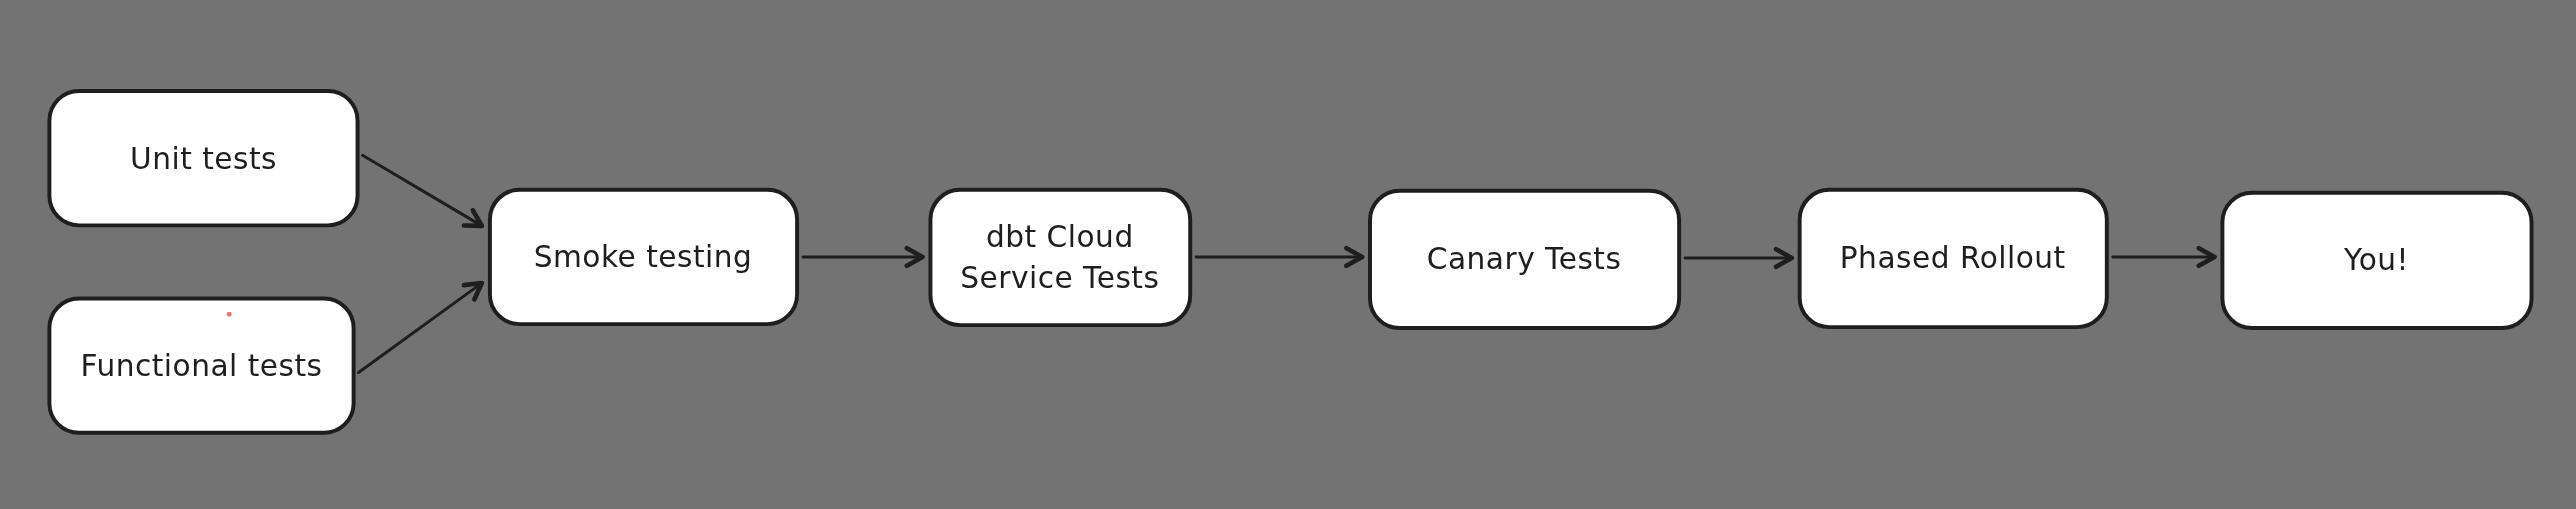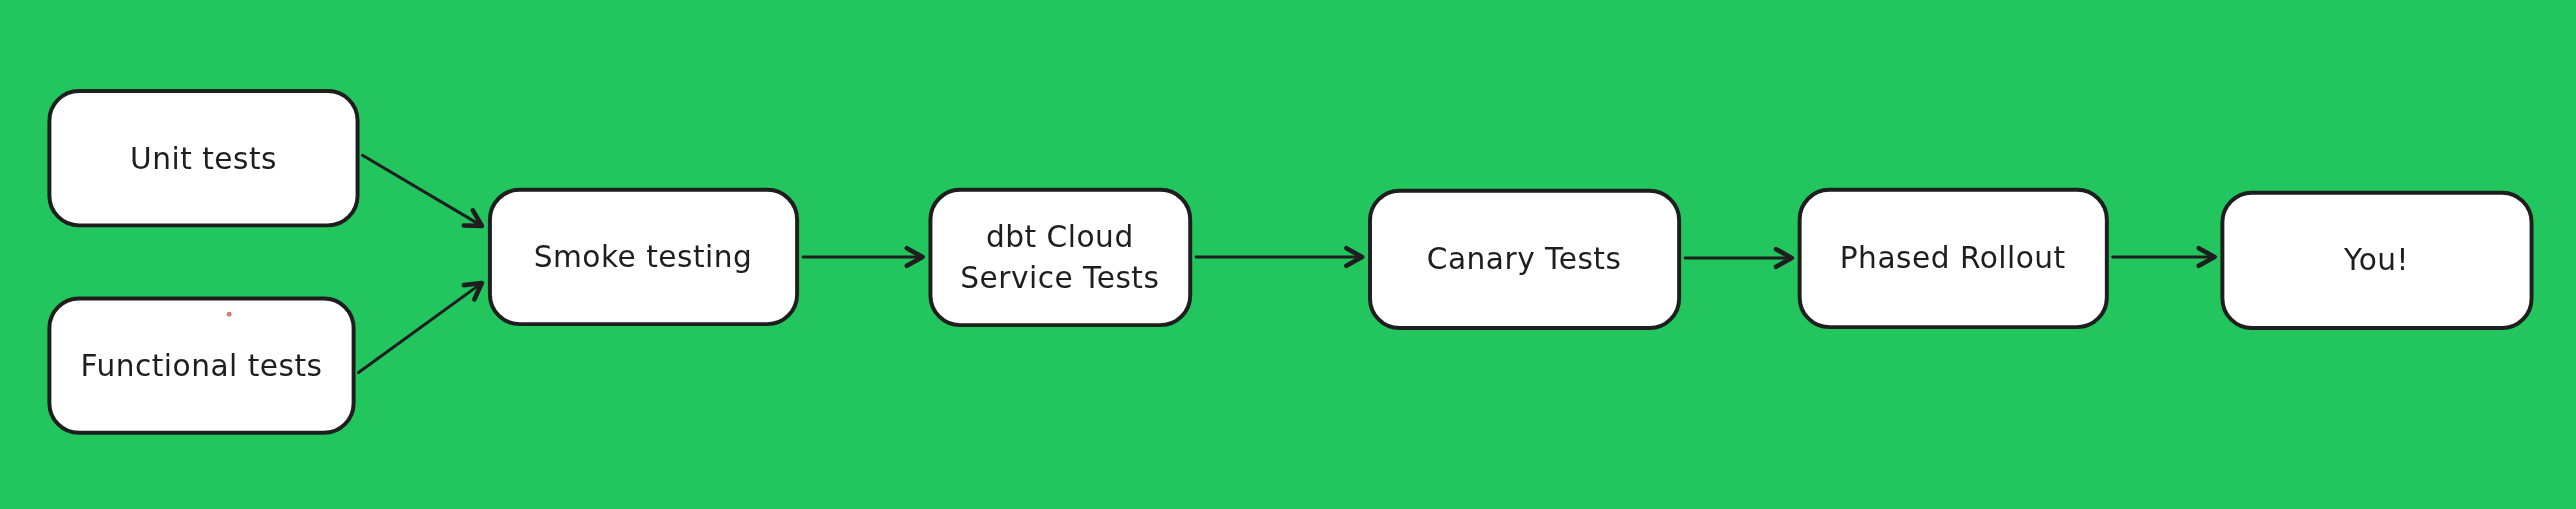--- a/index.html
+++ b/index.html
@@ -4,21 +4,21 @@
 <style>
   html, body {
     margin: 0;
     padding: 0;
     background: #ffffff;
   }
   .canvas-wrap {
     width: 2576px;
     height: 510px;
     overflow: hidden;
-    background: #22c55e;
+    background: #737373;
   }
   svg { display: block; }
   .node-box {
     fill: #ffffff;
   }
   .node-label {
     font-family: "DejaVu Sans", sans-serif;
     font-size: 30px;
     letter-spacing: 0.5px;
     text-anchor: middle;

